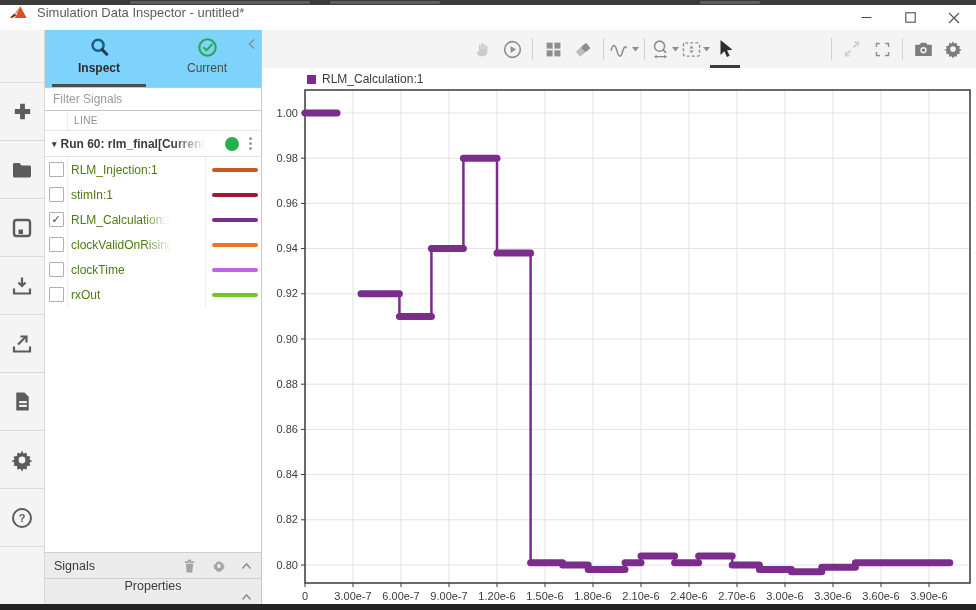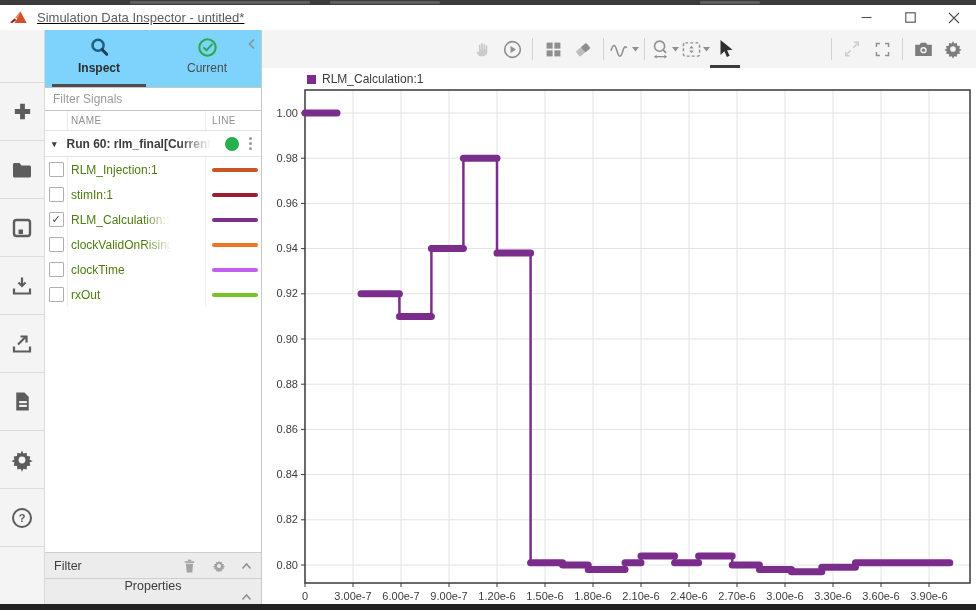--- a/index.html
+++ b/index.html
@@ -5,21 +5,21 @@
   html,body{margin:0;padding:0;}
   body{
     width:976px;height:610px;position:relative;overflow:hidden;
     font-family:"Liberation Sans",sans-serif;background:#fff;
     -webkit-font-smoothing:antialiased;
   }
   
   #top-strip{position:absolute;left:0;top:0;width:976px;height:5px;background:#3b3b3b;}
   #top-strip .mark{position:absolute;top:1px;height:3px;background:#5e5e5e;border-radius:1px;}
   
-  #title-bar{position:absolute;left:0;top:5px;width:976px;height:25px;background:#fff;display:flex;align-items:center;text-decoration:underline;}
+  #title-bar{position:absolute;left:0;top:5px;width:976px;height:25px;background:#fff;display:flex;align-items:flex-start;}
   #title-bar .logo{margin-left:10px;display:flex;align-items:center;}
   #title-bar .title-text{margin-left:9px;font-size:13px;color:#5d5d5d;}
   #win-controls{position:absolute;right:0;top:0;height:25px;display:flex;}
   .win-btn{width:44px;height:25px;display:flex;align-items:center;justify-content:center;}
   
   #bottom-strip{position:absolute;left:0;top:604px;width:976px;height:6px;background:#222;}
   
   #icon-strip{position:absolute;left:0;top:30px;width:45px;height:574px;background:#f4f4f4;border-right:1px solid #d9d9d9;box-sizing:border-box;}
   #icon-strip .spacer{height:52px;border-bottom:1px solid #dcdcdc;}
   .strip-cell{height:57px;display:flex;align-items:center;justify-content:center;border-bottom:1px solid #dcdcdc;}
@@ -33,21 +33,21 @@
   #panel-collapse{position:absolute;right:5px;top:6px;}
   #filter-row{height:24px;}
   #filter-input{width:100%;height:24px;box-sizing:border-box;border:1px solid #c6c6c6;border-left:none;border-right:none;padding:0 8px;font-size:12px;font-family:"Liberation Sans",sans-serif;color:#333;outline:none;}
   #filter-input::placeholder{color:#9b9b9b;}
   .sig-grid{display:grid;grid-template-columns:22px 138px 1fr;}
   #table-header{height:19px;align-items:center;border-bottom:1px solid #e4e4e4;color:#8f8f8f;font-size:10px;letter-spacing:.4px;}
   #table-header .hdr{padding-left:3px;border-left:1px solid #ececec;height:100%;display:flex;align-items:center;}
   #table-header .hdr.line{padding-left:6px;}
   #run-row{height:25px;display:flex;align-items:center;border-bottom:1px solid #e4e4e4;font-size:12px;font-weight:bold;color:#3c3c3c;}
   #run-row .caret{margin-left:7px;font-size:9px;color:#3c3c3c;}
-  #run-row .run-label{margin-left:10px;white-space:nowrap;overflow:hidden;max-width:146px;
+  #run-row .run-label{margin-left:4px;white-space:nowrap;overflow:hidden;max-width:146px;
     -webkit-mask-image:linear-gradient(90deg,#000 78%,transparent 100%);mask-image:linear-gradient(90deg,#000 78%,transparent 100%);}
   #run-row .run-dot{width:14px;height:14px;border-radius:50%;margin-left:auto;}
   #run-row .kebab{display:flex;flex-direction:column;gap:2px;margin:0 9px 0 10px;}
   #run-row .kebab i{width:3px;height:3px;border-radius:50%;background:#9a9a9a;}
   .sig-row{height:25px;align-items:center;}
   .cb-cell{display:flex;justify-content:center;border-left:0;}
   .checkbox{width:13px;height:13px;border:1px solid #b0b0b0;background:#fff;border-radius:1px;font-size:11px;line-height:12px;text-align:center;color:#3d3d3d;}
   .name-cell{border-left:1px solid #efefef;height:100%;display:flex;align-items:center;overflow:hidden;}
   .sig-name{font-size:12px;color:#4d7c0f;padding-left:3px;white-space:nowrap;}
   .sig-name.faded{-webkit-mask-image:linear-gradient(90deg,#000 72%,transparent 98%);mask-image:linear-gradient(90deg,#000 72%,transparent 98%);}
@@ -182,21 +182,20 @@
       <svg width="9" height="12" viewBox="0 0 9 12">
           <path d="M7 1.5L2.5 6 7 10.5" fill="none" stroke="#8c8c8c" stroke-width="1.4"></path>
         </svg>
     </span>
   </div>
   <div id="filter-row">
     <input id="filter-input" type="text" placeholder="Filter Signals" style="">
   </div>
   <div id="table-header" class="sig-grid">
     <div></div>
-    <div class="hdr">NAME</div>
     <div class="hdr line">LINE</div>
   </div>
   <div id="run-row">
     <span class="caret">▾</span>
     <span class="run-label">Run 60: rlm_final[Current</span>
     <span class="run-dot" id="run-dot" style="background: rgb(35, 176, 77);"></span>
     <span class="kebab">
         <i></i>
         <i></i>
         <i></i>
@@ -270,21 +269,21 @@
     <div class="name-cell">
           <span class="sig-name">rxOut</span>
         </div>
     <div class="line-cell">
           <div class="swatch" style="background: rgb(121, 195, 42);"></div>
         </div>
   </div>
 </div>
 
   <div class="bottom-bar" id="archive-bar">
-    <span>Filter</span>
+    <span>Signals</span>
     <span class="bar-icons">
       <svg width="15" height="16" viewBox="0 0 16 16">
         <rect x="6.2" y="1.2" width="3.6" height="1.6" fill="#a3a3a3"></rect>
         <rect x="3" y="3" width="10" height="1.7" fill="#a3a3a3"></rect>
         <path d="M4.2 5.6h7.6l-.8 9.4H5z" fill="#a3a3a3"></path>
       </svg>
       <svg width="14" height="14" viewBox="0 0 24 24">
         <path d="M12 2.5l1.4 3 3.2-.7.4 3.3 3.3.4-.7 3.2 3 1.4-3 1.4.7 3.2-3.3.4-.4 3.3-3.2-.7-1.4 3-1.4-3-3.2.7-.4-3.3-3.3-.4.7-3.2-3-1.4 3-1.4-.7-3.2 3.3-.4.4-3.3 3.2.7z" fill="#a3a3a3"></path>
         <circle cx="12" cy="12" r="3.4" fill="#ececec"></circle>
       </svg>

